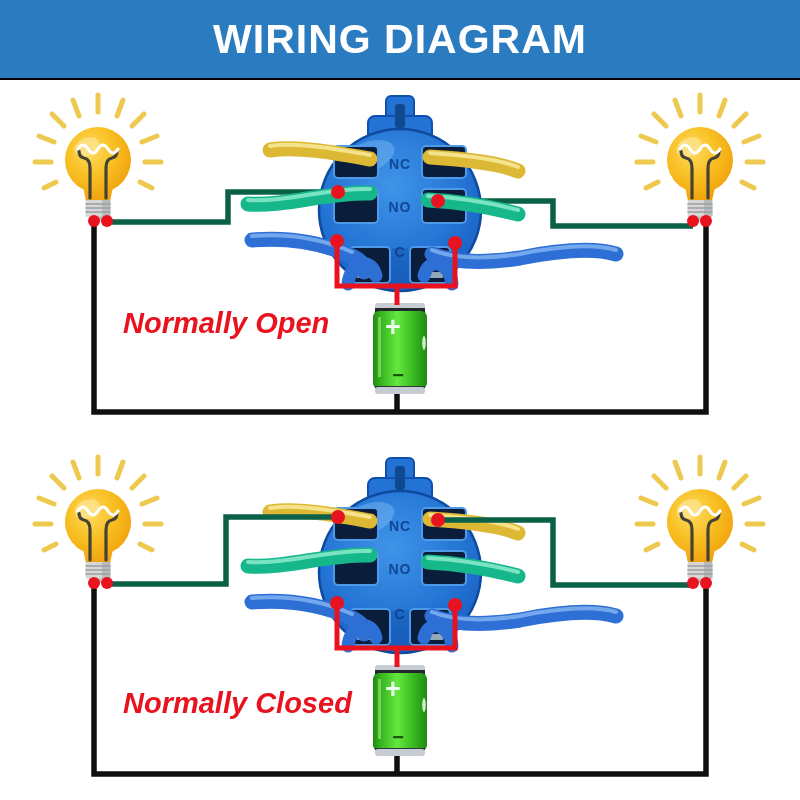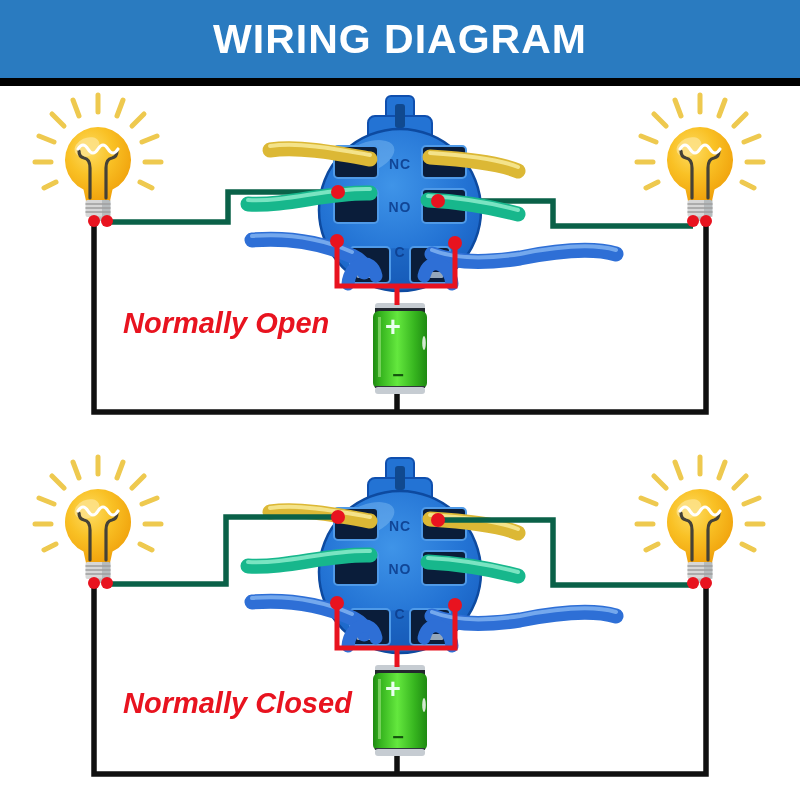--- a/index.html
+++ b/index.html
@@ -1,19 +1,19 @@
 <!DOCTYPE html>
 <html><head>
 <meta charset="utf-8">
 <style>
   html,body{margin:0;padding:0;background:#ffffff;}
   .page{position:relative;width:800px;height:800px;background:#ffffff;overflow:hidden;
         font-family:"Liberation Sans", sans-serif;}
   .banner{position:absolute;left:0;top:0;width:800px;height:78px;background:#2a7bc0;
-          border-bottom:8px solid #000000;display:flex;align-items:center;justify-content:center;}
+          border-bottom:2px solid #000000;display:flex;align-items:center;justify-content:center;}
   .banner-title{color:#ffffff;font-size:41px;font-weight:bold;letter-spacing:1px;}
   svg.canvas{position:absolute;left:0;top:0;}
   .dlabel{font-size:29px;font-weight:bold;font-style:italic;fill:#e8131f;}
   .terminal-label{font-size:14px;font-weight:bold;fill:#0d3f8f;opacity:.9;letter-spacing:1px;}
   .bat-plus{font-size:27px;font-weight:bold;fill:#eafff0;}
   .bat-minus{font-size:20px;font-weight:bold;fill:#14530e;}
 </style>
 </head>
 <body>
 

